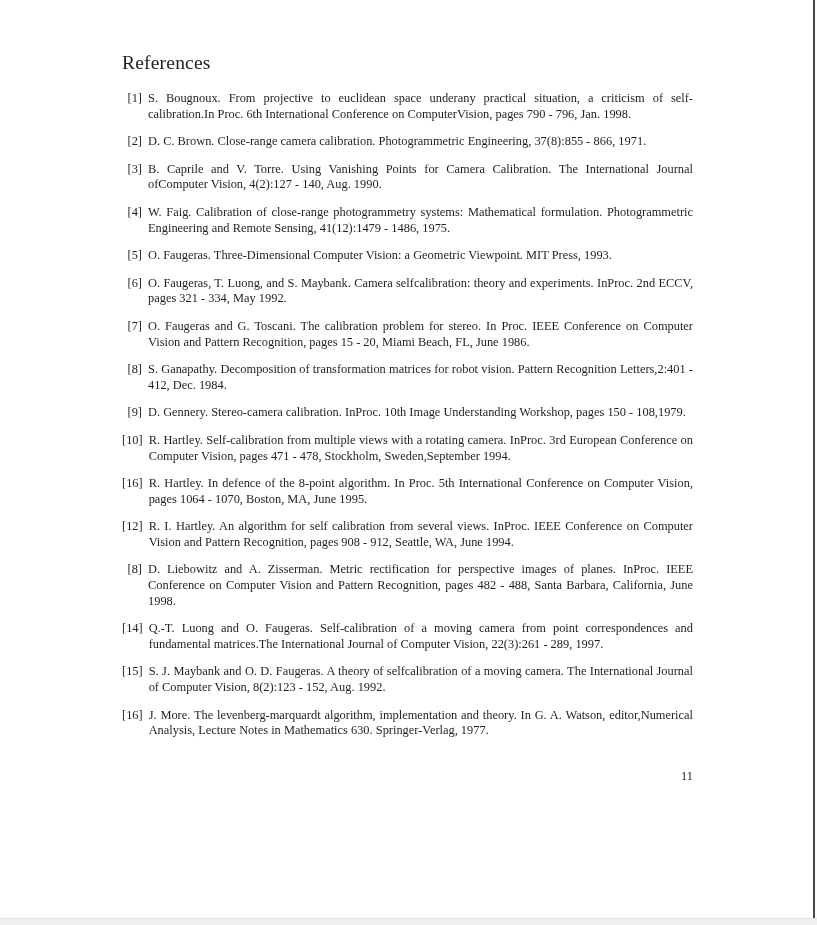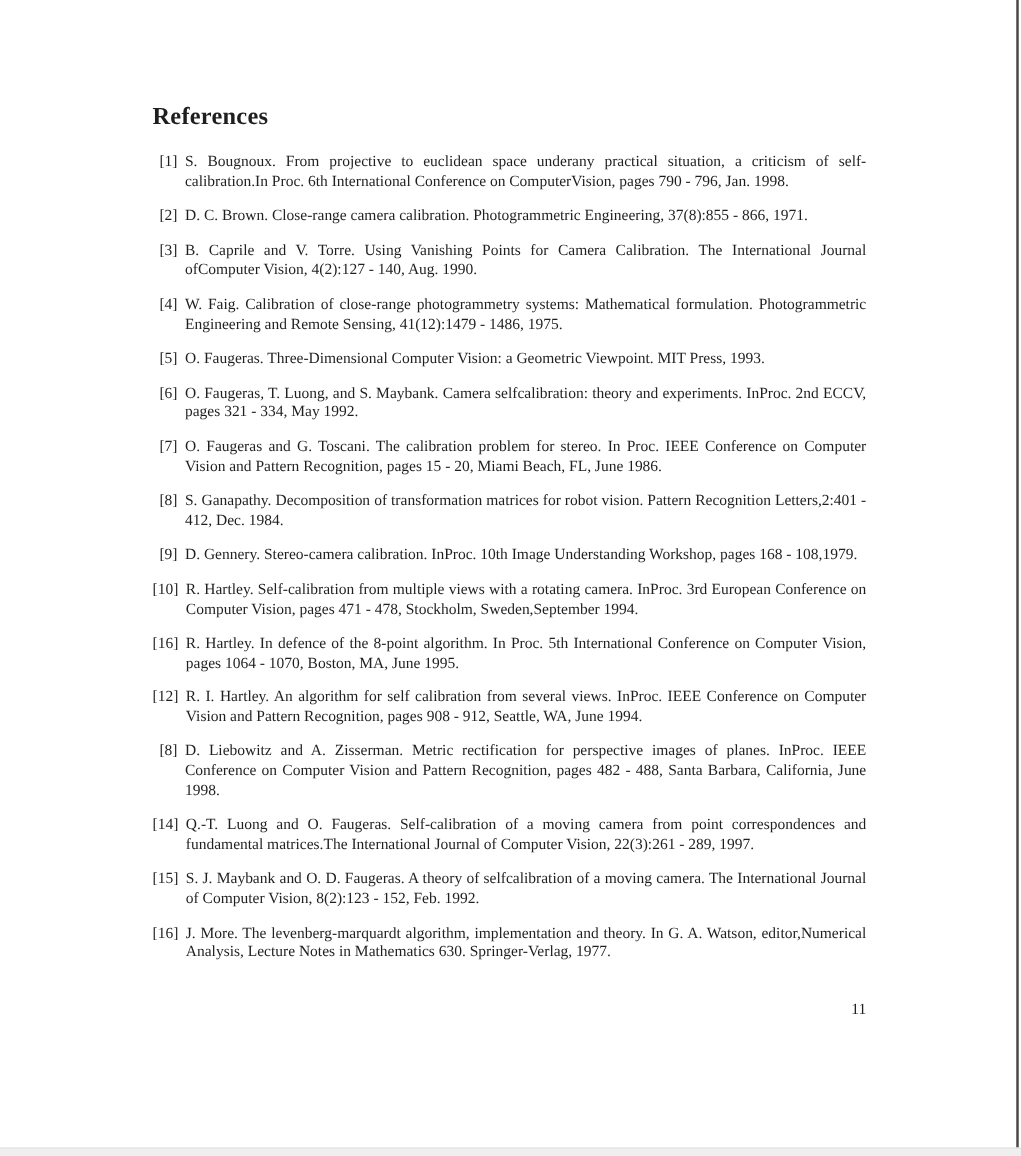--- a/index.html
+++ b/index.html
@@ -16,23 +16,23 @@
     color: #1f1f1f;
   }
   .page-content {
     position: absolute;
     left: 122px;
     top: 0;
     width: 571px;
   }
   .references-heading {
     font-size: 19.5px;
-    font-weight: bold;
+    font-weight: normal;
     margin: 0 0 17px 0;
-    padding-top: 83px;
+    padding-top: 52px;
     letter-spacing: 0.2px;
   }
   .reference-list {
     margin: 0;
     padding: 0;
     list-style: none;
   }
   .ref-item {
     display: flex;
     margin: 0 0 12px 0;
@@ -115,21 +115,21 @@
     <span class="ref-text">O. Faugeras and G. Toscani. The calibration problem for stereo. In Proc. IEEE Conference on Computer Vision and Pattern Recognition, pages 15 - 20, Miami Beach, FL, June 1986.</span>
   </li>
 
   <li class="ref-item">
     <span class="ref-label">[8]</span>
     <span class="ref-text">S. Ganapathy. Decomposition of transformation matrices for robot vision. Pattern Recognition Letters,2:401 - 412, Dec. 1984.</span>
   </li>
 
   <li class="ref-item">
     <span class="ref-label">[9]</span>
-    <span class="ref-text">D. Gennery. Stereo-camera calibration. InProc. 10th Image Understanding Workshop, pages 168 - 108,1979.</span>
+    <span class="ref-text">D. Gennery. Stereo-camera calibration. InProc. 10th Image Understanding Workshop, pages 150 - 108,1979.</span>
   </li>
 
   <li class="ref-item">
     <span class="ref-label">[10]</span>
     <span class="ref-text">R. Hartley. Self-calibration from multiple views with a rotating camera. InProc. 3rd European Conference on Computer Vision, pages 471 - 478, Stockholm, Sweden,September 1994.</span>
   </li>
 
   <li class="ref-item">
     <span class="ref-label">[16]</span>
     <span class="ref-text">R. Hartley. In defence of the 8-point algorithm. In Proc. 5th International Conference on Computer Vision, pages 1064 - 1070, Boston, MA, June 1995.</span>
@@ -145,21 +145,21 @@
     <span class="ref-text">D. Liebowitz and A. Zisserman. Metric rectification for perspective images of planes. InProc. IEEE Conference on Computer Vision and Pattern Recognition, pages 482 - 488, Santa Barbara, California, June 1998.</span>
   </li>
 
   <li class="ref-item">
     <span class="ref-label">[14]</span>
     <span class="ref-text">Q.-T. Luong and O. Faugeras. Self-calibration of a moving camera from point correspondences and fundamental matrices.The International Journal of Computer Vision, 22(3):261 - 289, 1997.</span>
   </li>
 
   <li class="ref-item">
     <span class="ref-label">[15]</span>
-    <span class="ref-text">S. J. Maybank and O. D. Faugeras. A theory of selfcalibration of a moving camera. The International Journal of Computer Vision, 8(2):123 - 152, Feb. 1992.</span>
+    <span class="ref-text">S. J. Maybank and O. D. Faugeras. A theory of selfcalibration of a moving camera. The International Journal of Computer Vision, 8(2):123 - 152, Aug. 1992.</span>
   </li>
 
   <li class="ref-item">
     <span class="ref-label">[16]</span>
     <span class="ref-text">J. More. The levenberg-marquardt algorithm, implementation and theory. In G. A. Watson, editor,Numerical Analysis, Lecture Notes in Mathematics 630. Springer-Verlag, 1977.</span>
   </li>
 </ul>
 
   <div class="page-number">11</div>
 </div>

